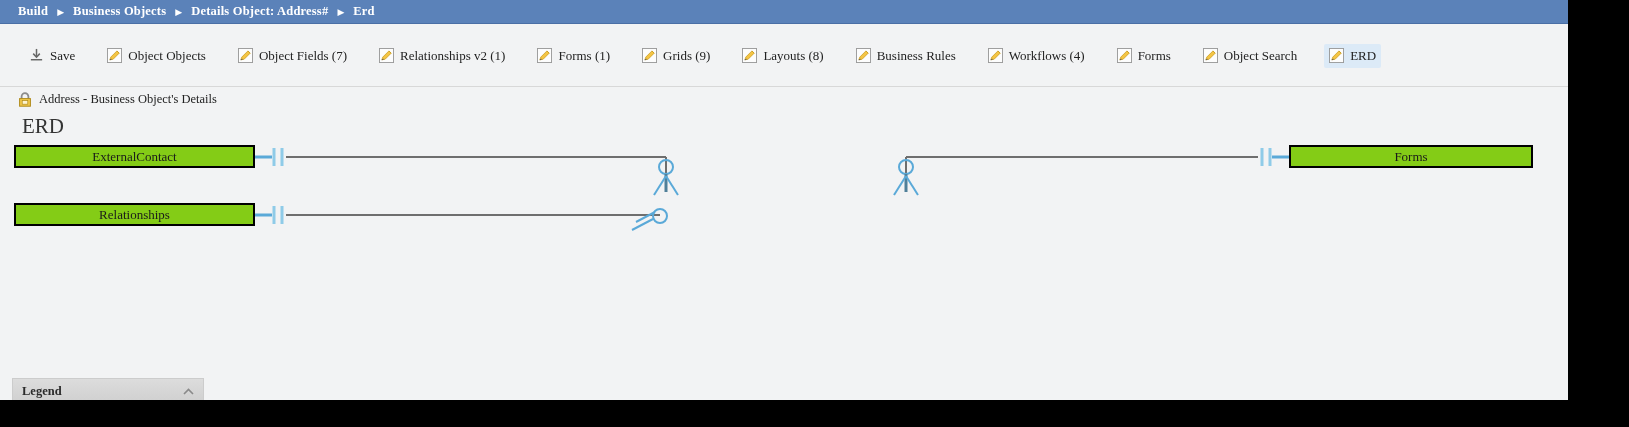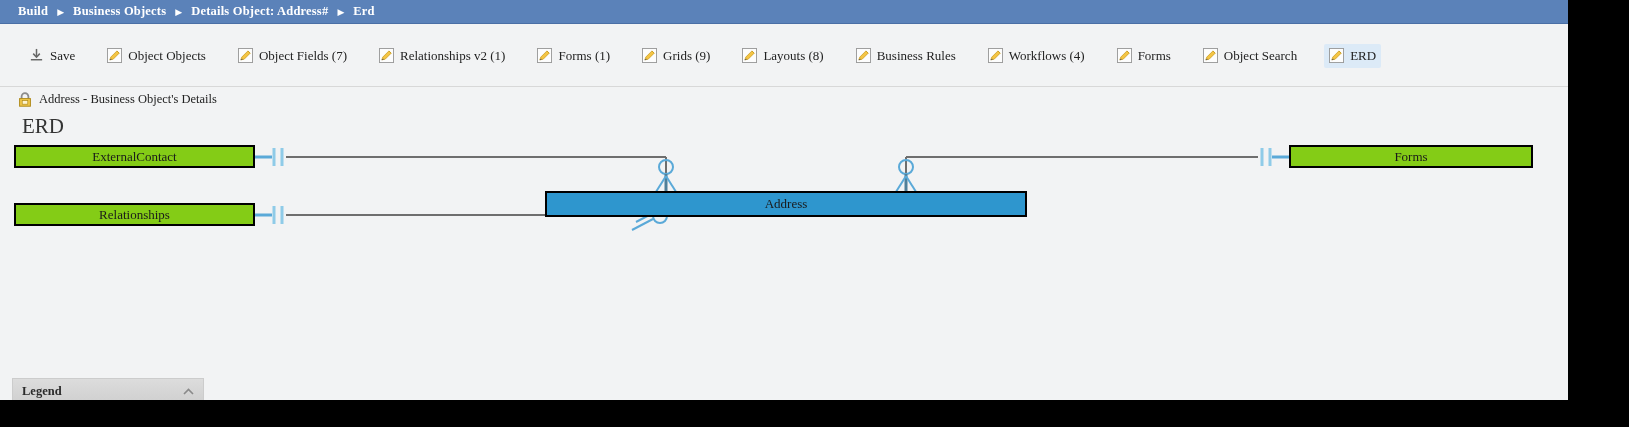--- a/index.html
+++ b/index.html
@@ -384,23 +384,20 @@
       </svg>
 
       <div class="entity" style="left:14px;top:5px;width:241px;height:23px;">
         <span class="entity-label">ExternalContact</span>
       </div>
 
       <div class="entity" style="left:14px;top:63px;width:241px;height:23px;">
         <span class="entity-label">Relationships</span>
       </div>
 
-      <div class="entity selected" style="left:545px;top:51px;width:482px;height:26px;">
-        <span class="entity-label">Address</span>
-      </div>
 
       <div class="entity" style="left:1289px;top:5px;width:244px;height:23px;">
         <span class="entity-label">Forms</span>
       </div>
 
       <div class="legend">
         <div class="legend-header">
           <span class="legend-title">Legend</span>
           <span class="ico">
             <svg width="11" height="8" viewBox="0 0 11 8">

